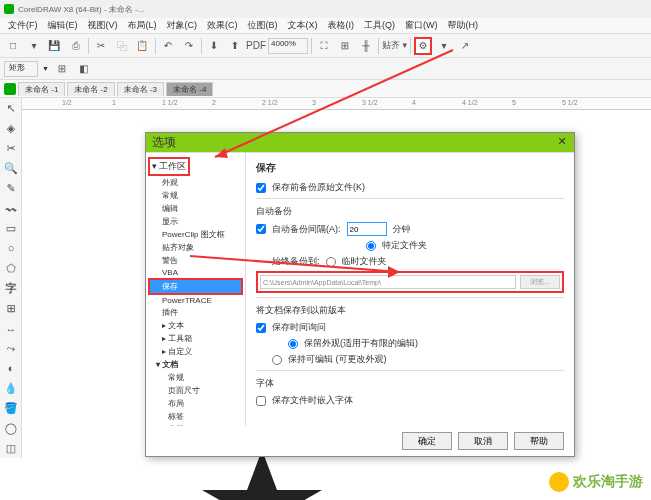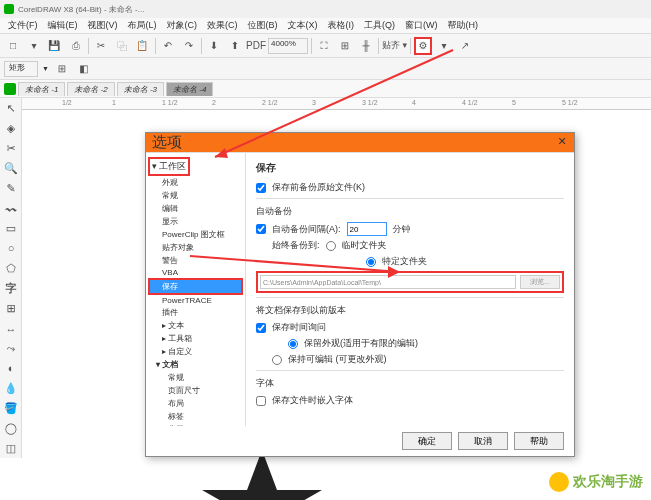--- a/index.html
+++ b/index.html
@@ -19,38 +19,38 @@
 .tb-sep { width: 1px; height: 16px; background: #ccc; }
 .tb-combo { height: 16px; font-size: 8px; border: 1px solid #ccc; padding: 0 2px; min-width: 40px; }
 .tb-gear { border: 2px solid #e33; background: #fff; }
 
 
 .toolbar2 { height: 22px; background: #f5f5f5; display: flex; align-items: center; padding: 0 4px; gap: 4px; border-bottom: 1px solid #ddd; }
 .shape-combo { height: 16px; font-size: 8px; border: 1px solid #ccc; padding: 0 12px 0 4px; }
 
 
 .tabstrip { height: 18px; background: #f8f8f8; display: flex; align-items: center; padding: 0 4px; gap: 2px; border-bottom: 1px solid #ddd; }
-.tab { padding: 1px 6px; font-size: 8px; background: #eee; border: 1px solid #ccc; border-bottom: none; font-style: italic; }
+.tab { padding: 1px 6px; font-size: 8px; background: #eee; border: 1px solid #ccc; border-bottom: none; }
 .tab.active { background: #a3a3a3; }
 .tab-start { width: 12px; height: 12px; background: #0a0; border-radius: 2px; }
 
 
 .toolbox { position: absolute; left: 0; top: 98px; width: 22px; background: #f5f5f5; border-right: 1px solid #ddd; display: flex; flex-direction: column; }
 .tool { width: 22px; height: 20px; display: flex; align-items: center; justify-content: center; font-size: 11px; color: #555; }
 
 
 .ruler-h { position: absolute; left: 22px; top: 98px; right: 0; height: 12px; background: #fafafa; border-bottom: 1px solid #ccc; font-size: 7px; color: #888; }
 .ruler-h span { position: absolute; top: 1px; }
 
 
 .canvas { position: absolute; left: 22px; top: 110px; right: 0; bottom: 0; background: #fff; }
 
 
 .dialog { position: absolute; left: 145px; top: 132px; width: 430px; height: 325px; background: #fff; border: 1px solid #888; box-shadow: 2px 2px 8px rgba(0,0,0,.3); }
-.dlg-title { height: 20px; background: #f97316; border-bottom: 1px solid #ddd; display: flex; align-items: center; padding: 0 6px; font-size: 15px; }
+.dlg-title { height: 20px; background: #84cc16; border-bottom: 1px solid #ddd; display: flex; align-items: center; padding: 0 6px; font-size: 12px; }
 .dlg-close { position: absolute; right: 4px; top: 2px; width: 16px; height: 16px; text-align: center; font-size: 11px; }
 .dlg-body { display: flex; height: calc(100% - 50px); }
 .dlg-tree { width: 100px; border-right: 1px solid #ddd; padding: 4px 2px; font-size: 8px; overflow: hidden; }
 .tree-root { font-size: 9px; padding: 1px 2px; border: 2px solid #e33; display: inline-block; }
 .tree-item { padding: 1px 2px 1px 14px; white-space: nowrap; }
 .tree-item.l2 { padding-left: 20px; }
 .tree-item.sel { background: #39f; color: #fff; border: 2px solid #e33; padding-left: 12px; }
 .tree-item.bold { font-weight: bold; padding-left: 8px; }
 .dlg-content { flex: 1; padding: 8px 10px; font-size: 9px; }
 .dlg-content h4 { font-size: 10px; font-weight: bold; margin-bottom: 6px; }
@@ -225,28 +225,28 @@
         <span>保存前备份原始文件(K)</span>
       </div>
       <div class="sect">
         <div style="margin-bottom:4px;">自动备份</div>
         <div class="row">
           <input type="checkbox" checked="" style="">
           <span>自动备份间隔(A):</span>
           <input class="num-input" value="20" style="">
           <span>分钟</span>
         </div>
+        <div class="row" style="margin-left:110px;">
+          <input type="radio" class="radio" checked="" style="">
+          <span>特定文件夹</span>
+        </div>
         <div class="row" style="margin-left:16px;">
           <span>始终备份到:</span>
           <input type="radio" class="radio" style="">
           <span>临时文件夹</span>
-        </div>
-        <div class="row" style="margin-left:110px;">
-          <input type="radio" class="radio" checked="" style="">
-          <span>特定文件夹</span>
         </div>
         <div class="path-box">
           <input class="path-input" value="C:\Users\Admin\AppData\Local\Temp\" style="">
           <button class="path-btn">浏览...</button>
         </div>
       </div>
       <div class="sect">
         <div style="margin-bottom:4px;">将文档保存到以前版本</div>
         <div class="row">
           <input type="checkbox" checked="" style="">

